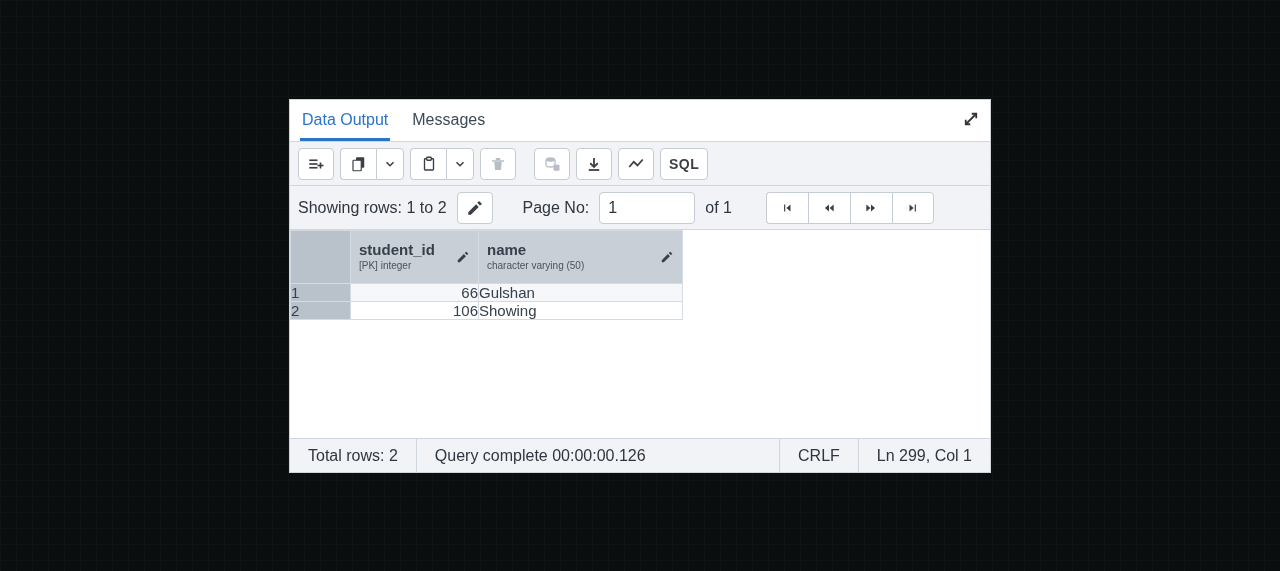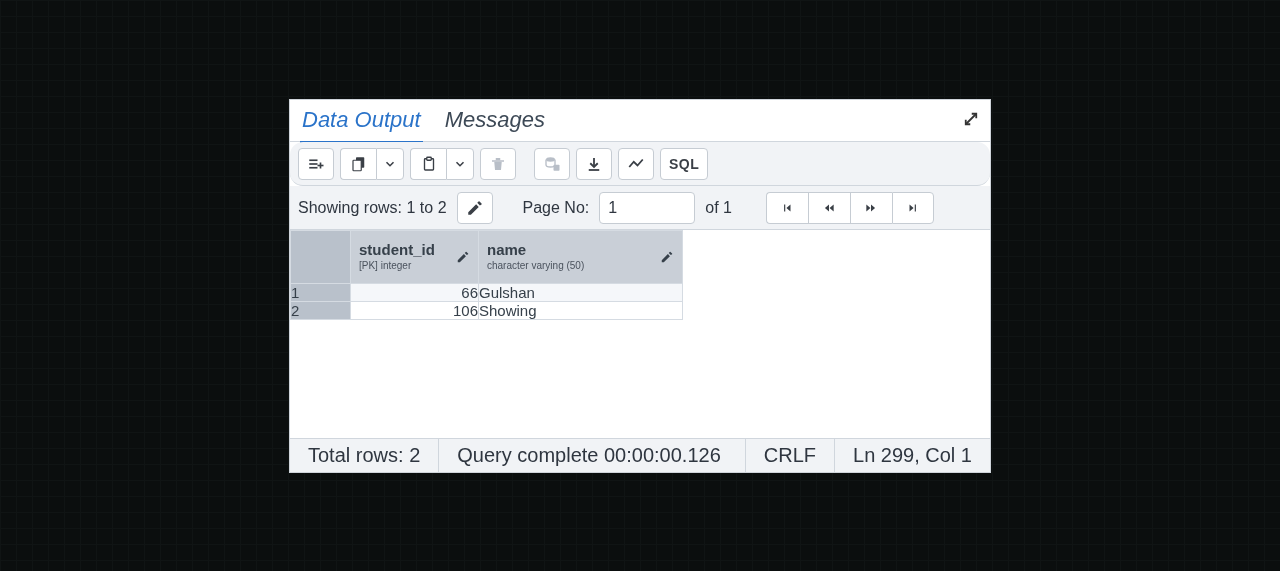--- a/index.html
+++ b/index.html
@@ -40,49 +40,47 @@
   .tabs {
     display:flex;
     align-items:center;
     border-bottom:1px solid #d0d6dd;
     height:42px;
     padding:0 10px 0 10px;
     gap:20px;
     background:#fff;
   }
   .tab {
-    font-size:22px;
+    font-size:16px;
     color:#3d4956;
     padding:4px 2px 10px 2px;
     cursor:pointer;
     border-bottom:3px solid transparent;
     line-height:1;
     margin-top:8px;
-    font-style:italic;
   }
   .tab.active {
     color:#2a73c9;
     border-bottom-color:#2a73c9;
   }
   .tabs-spacer { flex:1; }
   .expand-icon {
     width:18px; height:18px;
     cursor:pointer;
     color:#333;
   }
   
   .toolbar {
     display:flex;
     align-items:center;
     background:#f1f3f6;
     border-bottom:1px solid #d0d6dd;
     height:44px;
     padding:0 8px;
     gap:6px;
-    border-radius:13px;
   }
   .tbtn, .tbtn-joined-left, .tbtn-joined-right {
     height:32px;
     background:#fff;
     border:1px solid #c6ccd3;
     border-radius:4px;
     display:flex;
     align-items:center;
     justify-content:center;
     min-width:36px;
@@ -173,21 +171,21 @@
   tbody tr:nth-child(even) td.cell-r { background:#ffffff; }
   .col-id   { width:128px; }
   .col-name { width:204px; }
   
   .status {
     height:34px;
     background:#f1f3f6;
     border-top:1px solid #d0d6dd;
     display:flex;
     align-items:center;
-    font-size:20px;
+    font-size:16px;
     color:#2f3640;
   }
   .status .seg {
     padding:0 18px;
     border-right:1px solid #d0d6dd;
     height:100%;
     display:flex;
     align-items:center;
     white-space:nowrap;
   }

